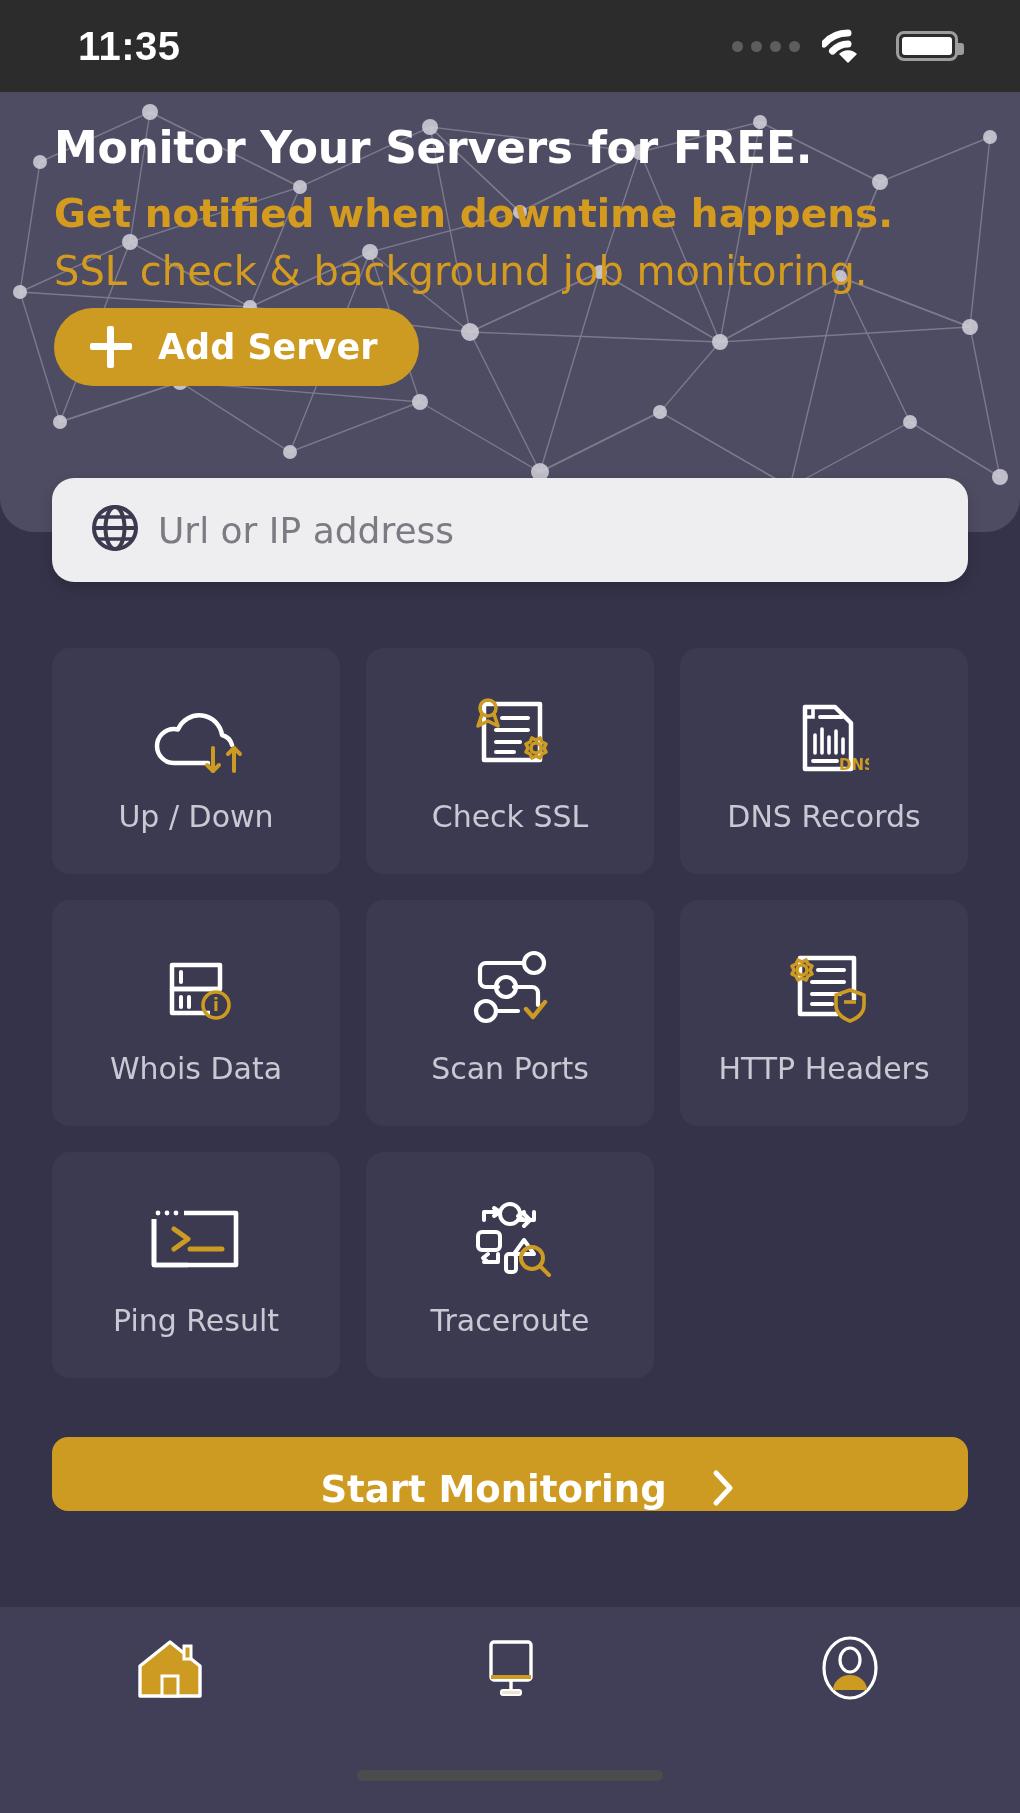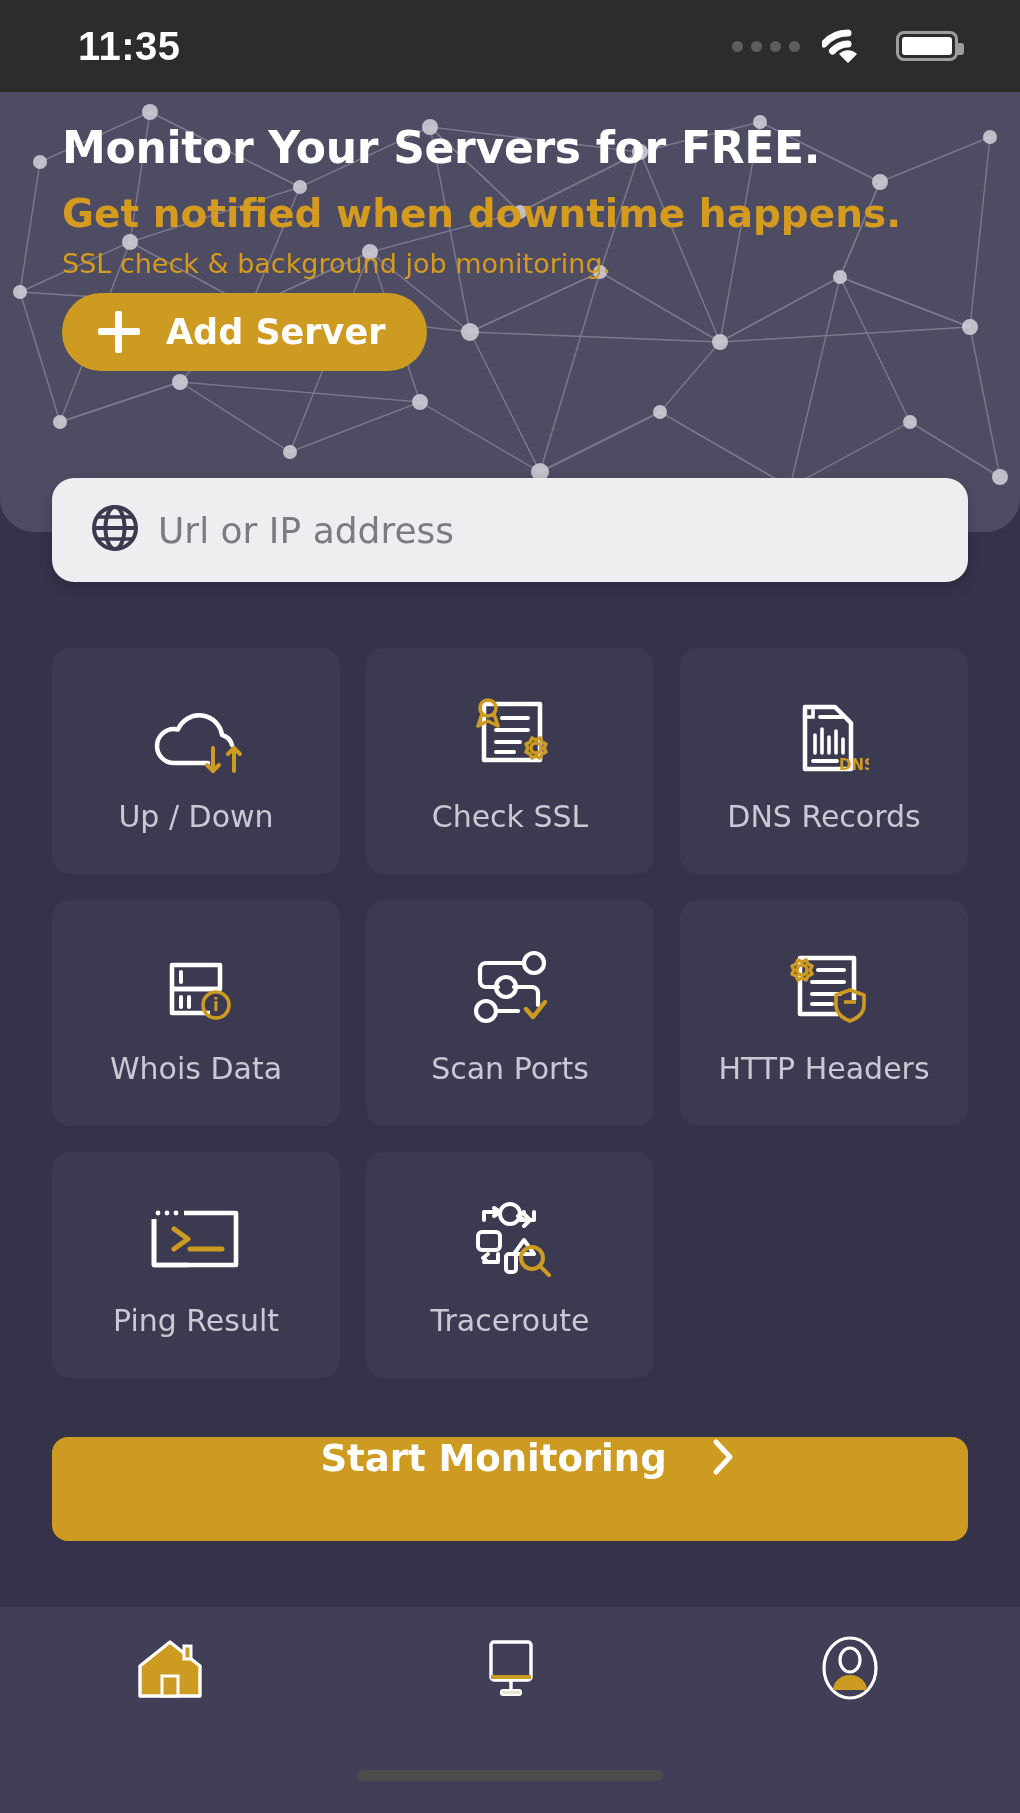--- a/index.html
+++ b/index.html
@@ -27,31 +27,31 @@
   .batt::after{ content:""; position:absolute; right:-9px; top:9px; width:7px; height:12px;
                 background:#9d9d9d; border-radius:0 3px 3px 0; }
   .batt span{ display:block; width:100%; height:100%; background:#fff; border-radius:3px; }
 
   
   .hero{
     position:absolute; top:92px; left:0; width:1020px; height:440px;
     background:#4e4c62; border-radius:0 0 34px 34px; overflow:hidden;
   }
   .hero svg.net{ position:absolute; inset:0; width:1020px; height:440px; }
-  .hero-content{ position:absolute; left:62px; top:30px; right:30px; }
+  .hero-content{ position:absolute; left:54px; top:30px; right:30px; }
   .hero h1{
     color:#ffffff; font-size:44px; font-weight:700; letter-spacing:-0.3px;
     font-family:"DejaVu Sans", sans-serif; white-space:nowrap;
   }
   .hero h2{
     color:#d49b1e; font-size:39px; font-weight:700; margin-top:18px;
     font-family:"DejaVu Sans", sans-serif; white-space:nowrap;
   }
   .hero h3{
-    color:#d49b1e; font-size:27px; font-weight:400; margin-top:12px;
+    color:#d49b1e; font-size:40px; font-weight:400; margin-top:12px;
     font-family:"DejaVu Sans", sans-serif; white-space:nowrap;
   }
   .add-btn{
     margin-top:14px; display:inline-flex; align-items:center; gap:26px;
     background:#ce9b22; border-radius:44px; padding:18px 42px 18px 36px;
     border:none; cursor:pointer;
   }
   .add-btn .plus{ position:relative; width:42px; height:42px; display:block; }
   .add-btn .plus::before, .add-btn .plus::after{
     content:""; position:absolute; background:#fff; border-radius:2px;
@@ -78,23 +78,23 @@
   .card{
     background:#3c3a50; border-radius:18px; height:226px;
     display:flex; flex-direction:column; align-items:center; justify-content:center;
     gap:18px; cursor:pointer;
   }
   .card .ico{ height:92px; display:flex; align-items:center; justify-content:center; }
   .card .cl{ color:#c9c9d4; font-size:30px; font-family:"DejaVu Sans", sans-serif; }
 
   
   .cta{
-    position:absolute; top:1437px; left:52px; width:916px; height:104px;
+    position:absolute; top:1437px; left:52px; width:916px; height:74px;
     background:#ce9b22; border-radius:16px; border:none; cursor:pointer;
-    display:flex; align-items:flex-start; justify-content:center; gap:44px;padding-left:37px;
+    display:flex; align-items:flex-end; justify-content:center; gap:44px;padding-left:37px;
   }
   .cta .txt{ color:#fff; font-size:37px; font-weight:700;
              font-family:"DejaVu Sans", sans-serif; }
 
   
   .navbar{
     position:absolute; top:1607px; left:0; width:1020px; height:206px;
     background:#413f57;
   }
   .navitems{ display:flex; height:126px; }

